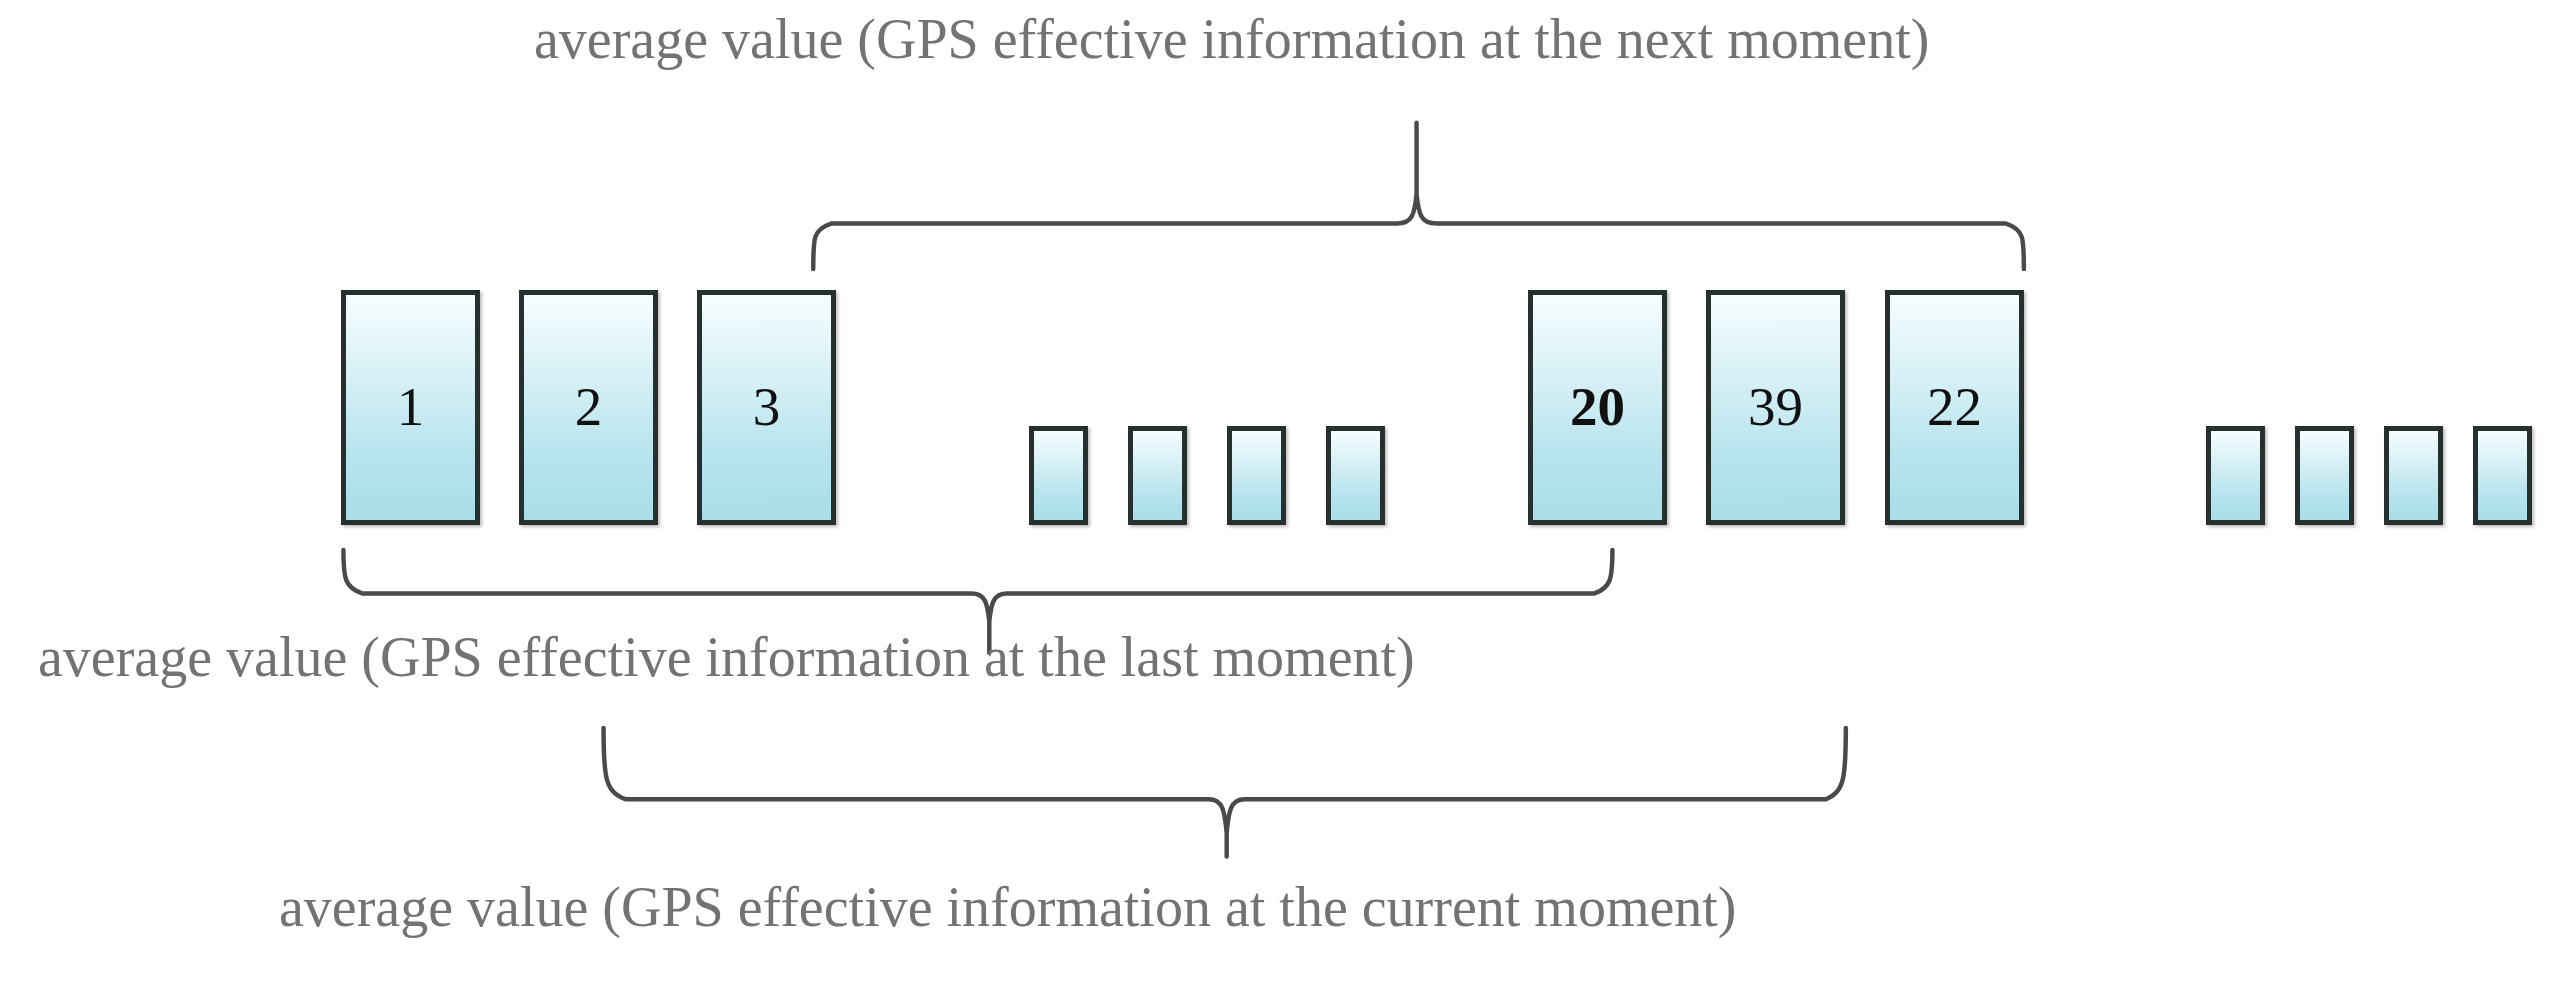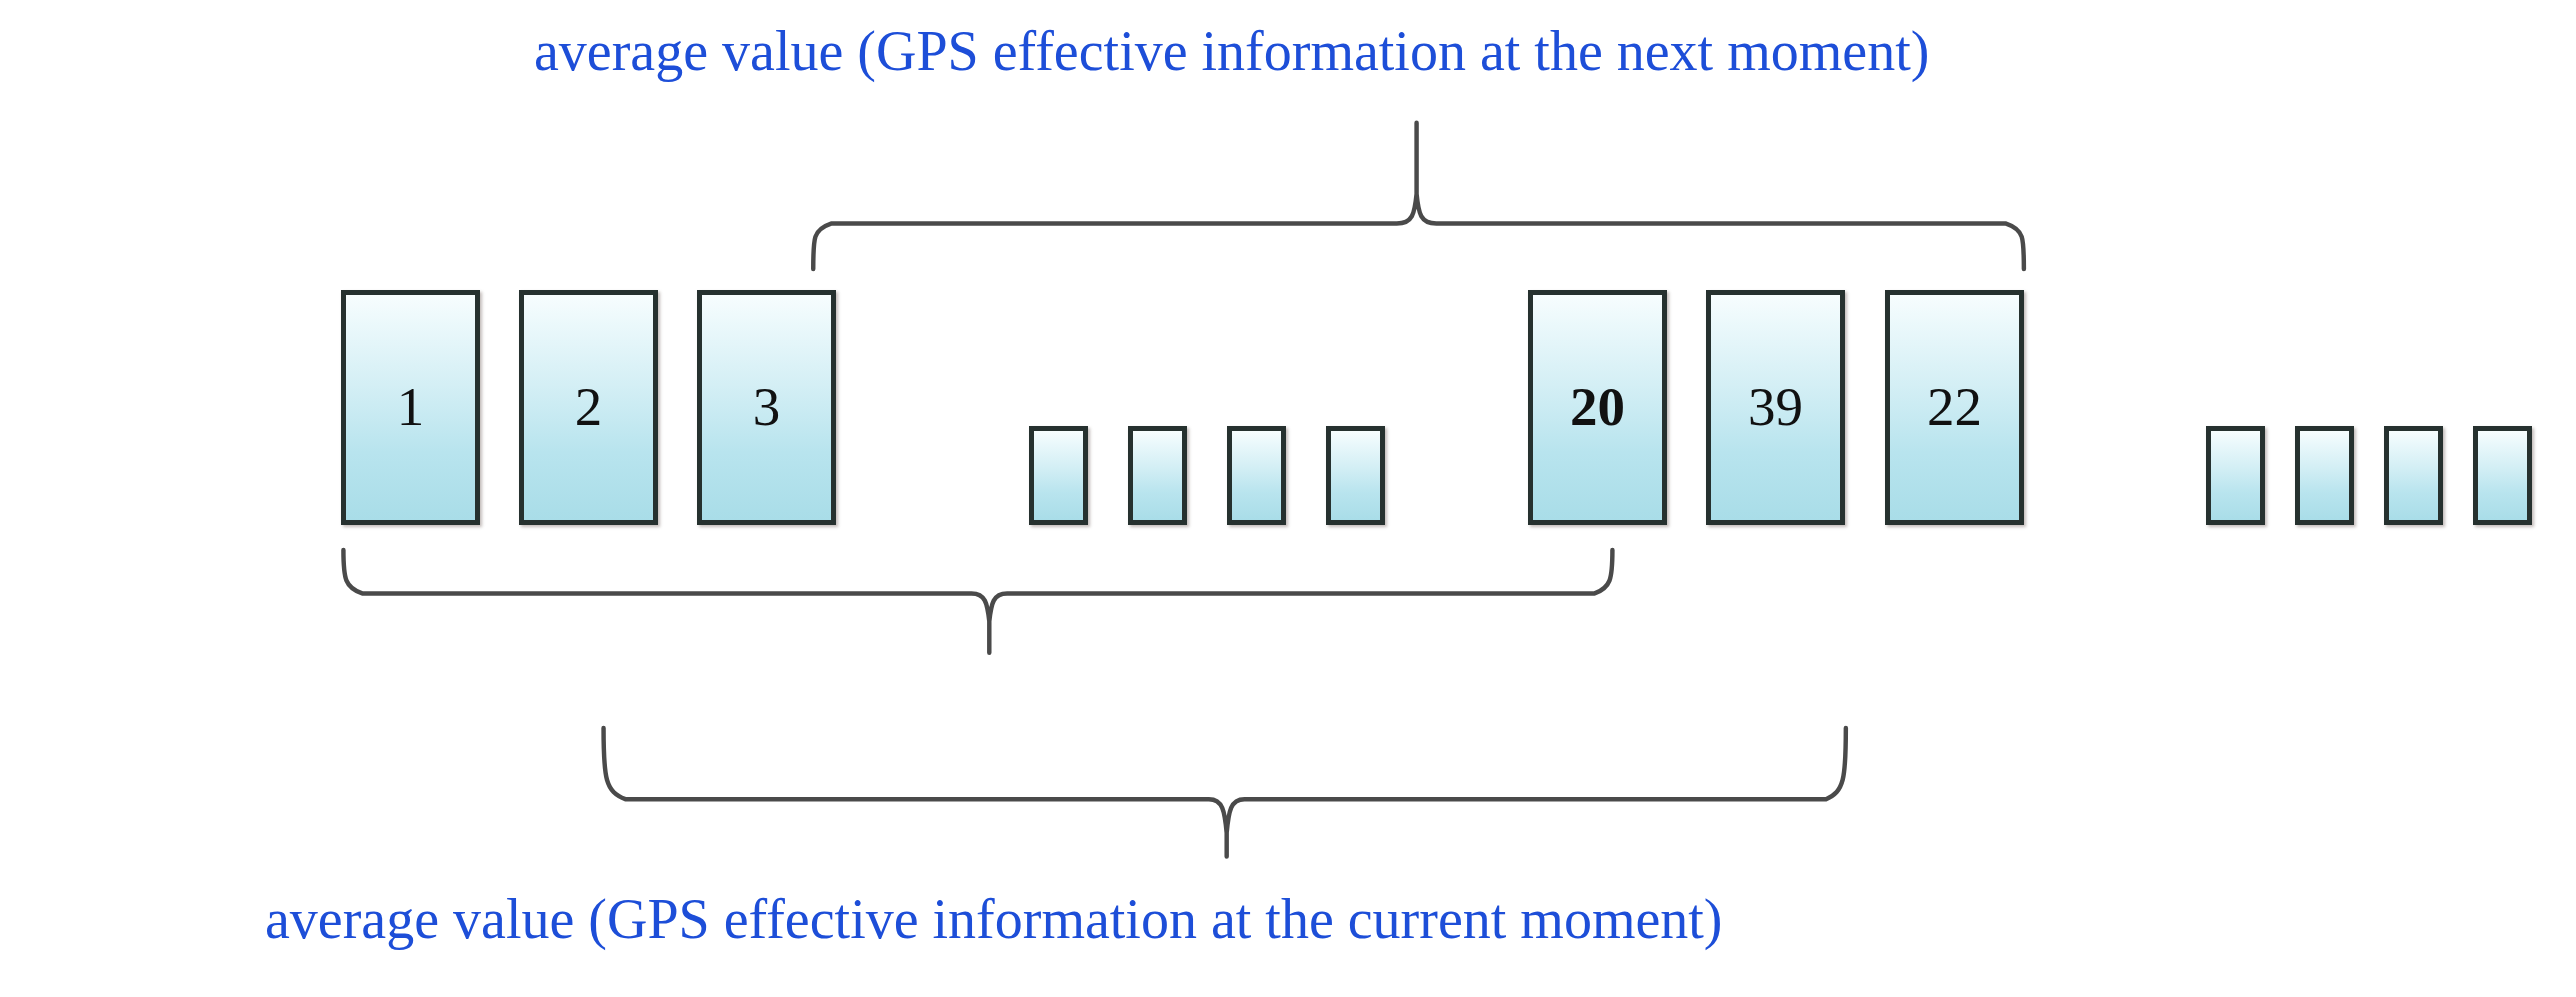--- a/index.html
+++ b/index.html
@@ -13,30 +13,29 @@
     height: 997px;
     background: #ffffff;
     overflow: hidden;
     font-family: "Liberation Serif", "DejaVu Serif", serif;
   }
 
   
   .caption {
     position: absolute;
     white-space: nowrap;
-    color: #1d4ed8;
+    color: #737373;
     font-family: "Liberation Serif", "DejaVu Serif", serif;
     font-size: 56px;
     line-height: 1.05;
     letter-spacing: 0px;
-    margin-top: 12px;
   }
   #caption-next    { left: 534px;  top: 10px;  }
   #caption-last    { left: 38px;   top: 628px; }
-  #caption-current { left: 265px;  top: 878px; }
+  #caption-current { left: 279px;  top: 878px; }
 
   
   .box {
     position: absolute;
     box-sizing: border-box;
     border: 5px solid #26312f;
     background: linear-gradient(to bottom,
                 #f7fdfe 0%,
                 #eaf8fb 14%,
                 #d4eff5 40%,
@@ -141,20 +140,21 @@
       L 982,600
       C 996,600 998,610 1000,628
       L 1000,660
       L 1000,628
       C 1002,610 1004,600 1018,600
       L 1612,600
       C 1628,594 1630,586 1630,556
     "></path>
   </svg>
 
+  <div class="caption" id="caption-last">average value (GPS effective information at the last moment)</div>
 
   <svg class="brace-svg" id="brace-current" style="left:0px; top:0px;" width="2576" height="997" viewBox="0 0 2604 1008">
     <path class="brace-path" d="
       M 610,736
       C 610,788 612,800 632,808
       L 1222,808
       C 1236,808 1238,820 1240,842
       L 1240,866
       L 1240,842
       C 1242,820 1244,808 1258,808

